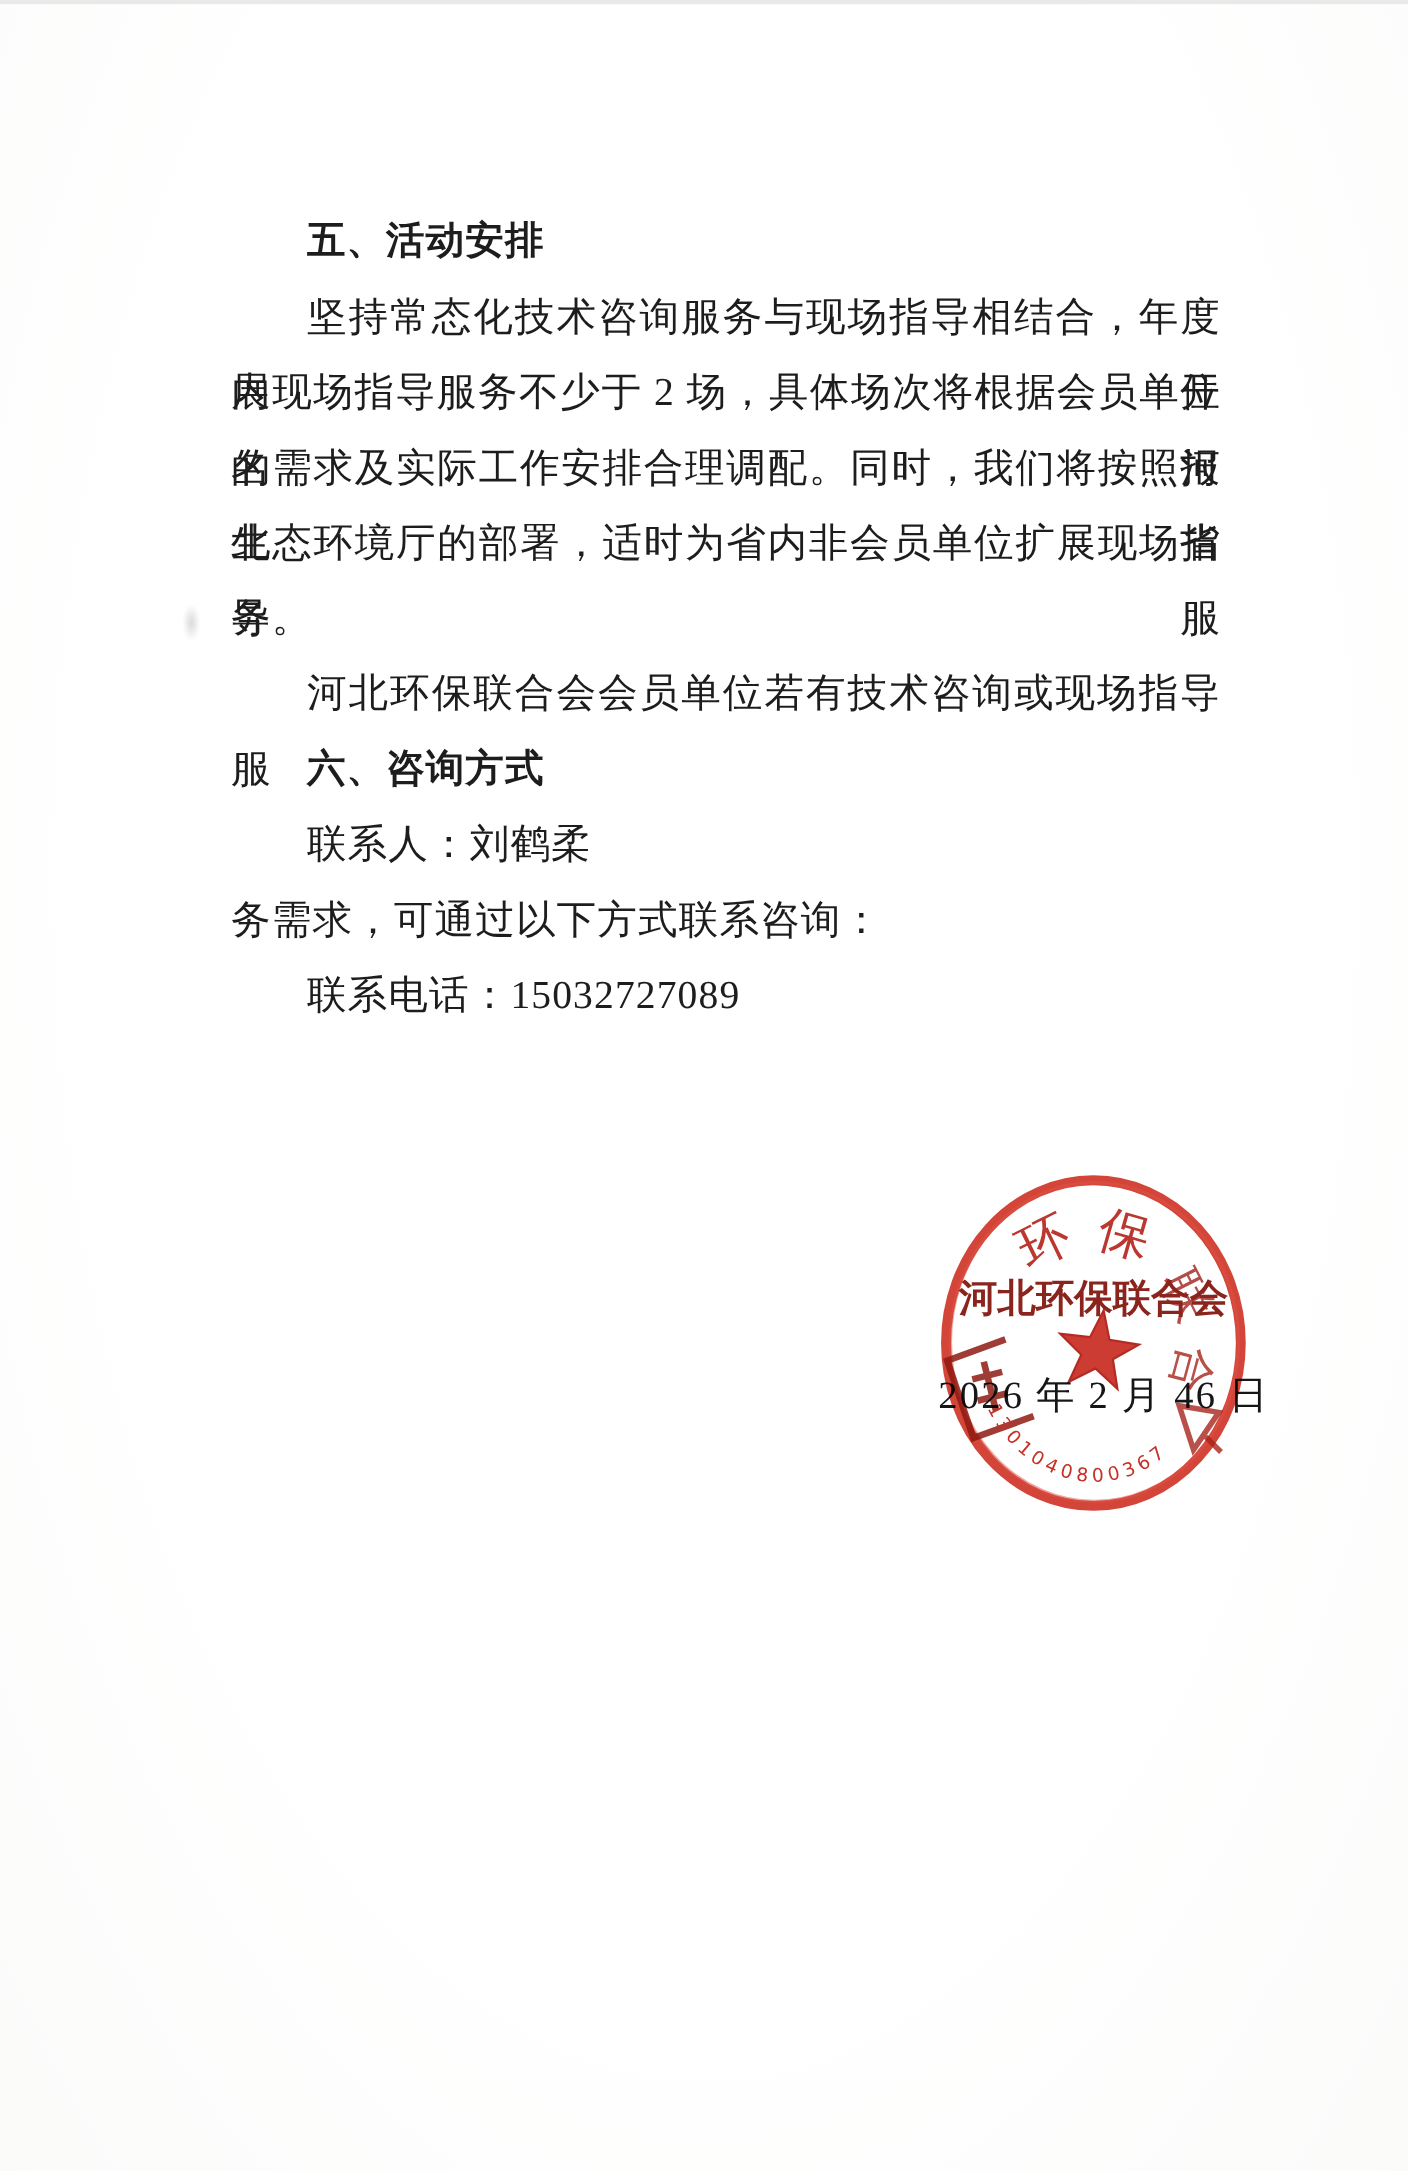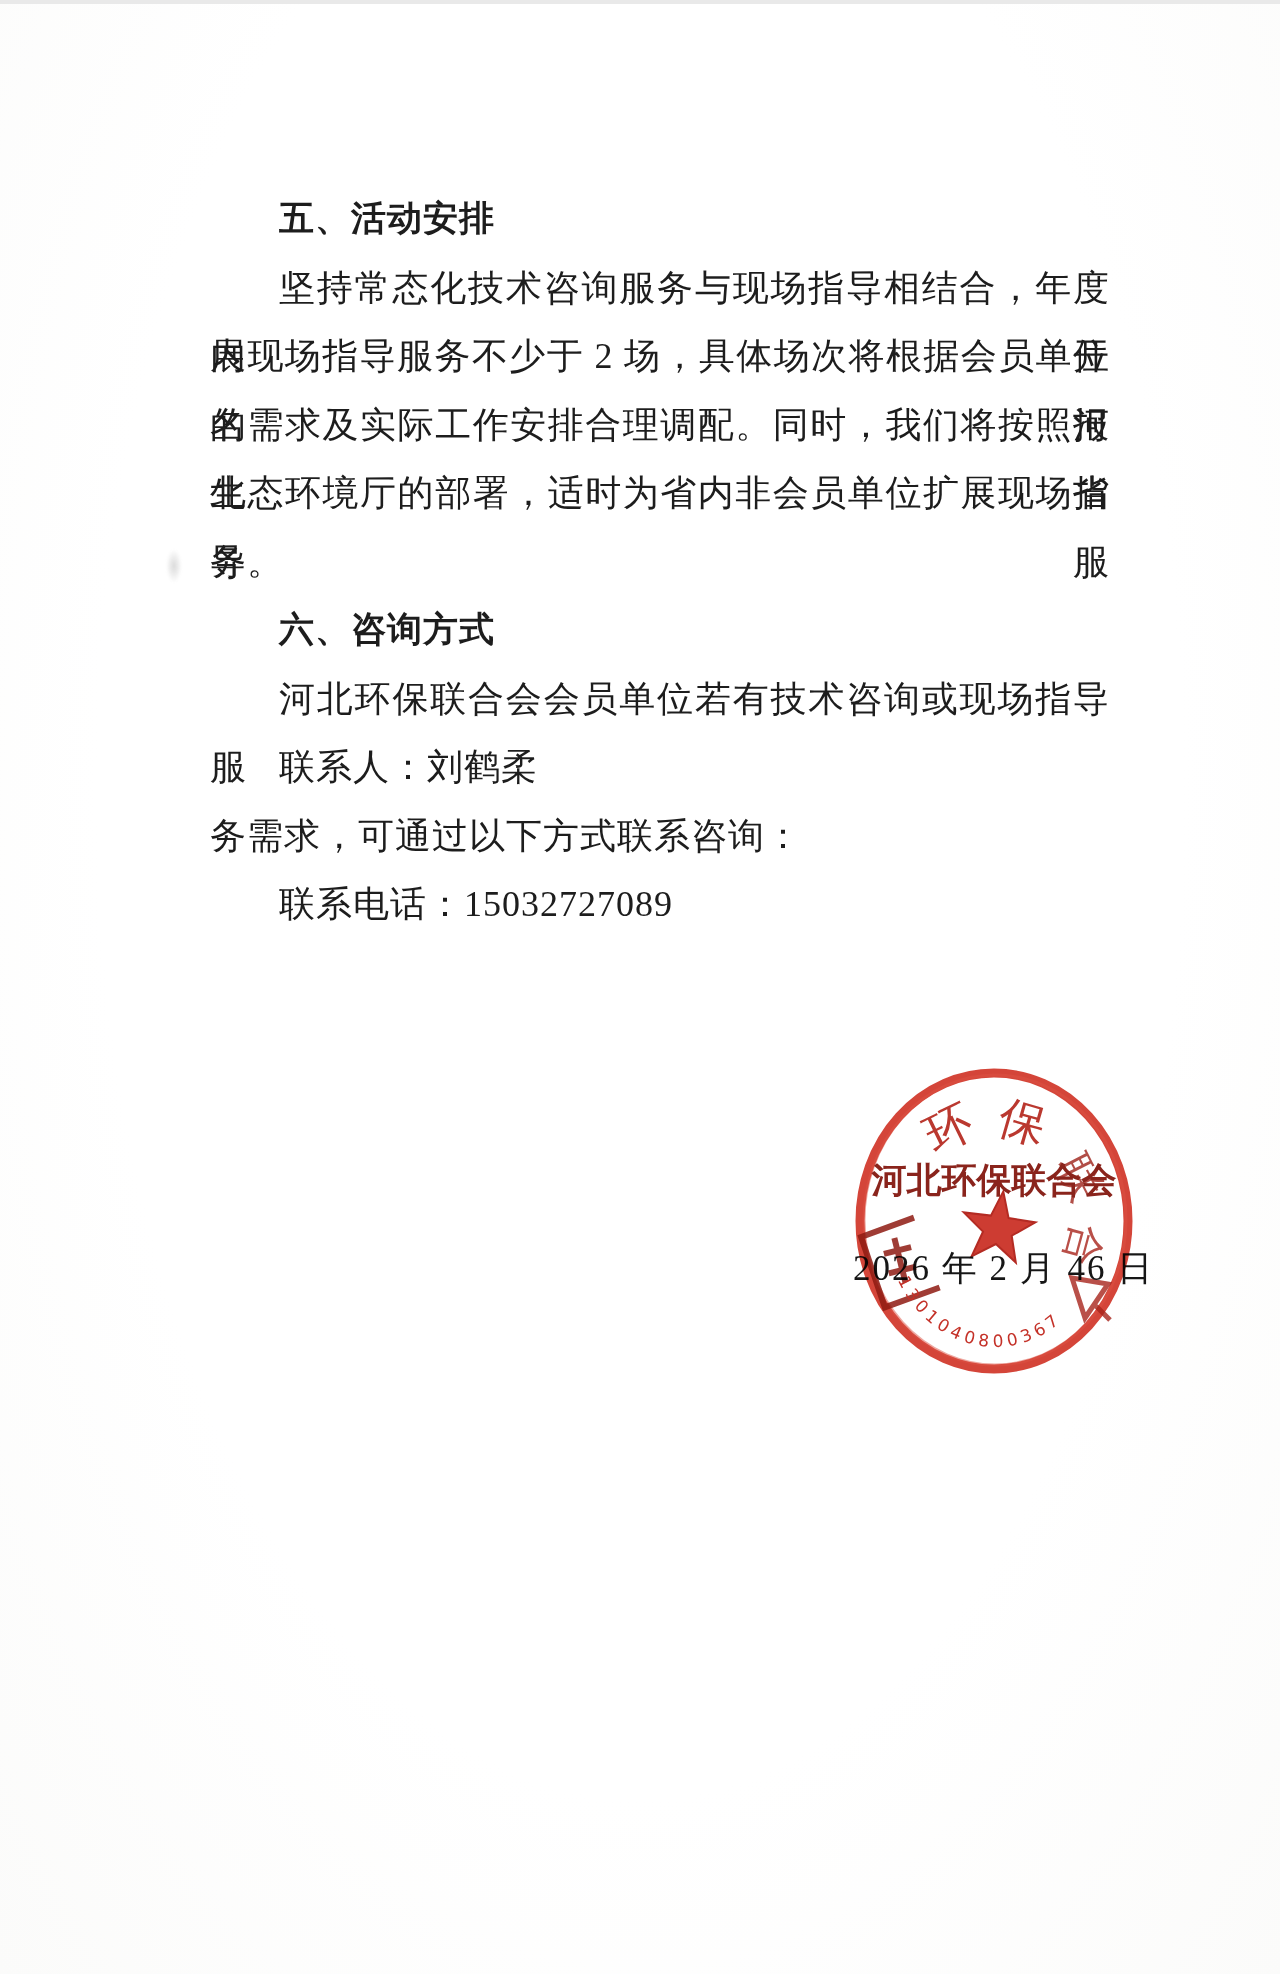--- a/index.html
+++ b/index.html
@@ -77,22 +77,22 @@
 
   <div class="smudge"></div>
 
   <div class="doc">
     <div class="line heading">五、活动安排</div>
     <div class="line just ind">坚持常态化技术咨询服务与现场指导相结合，年度内开</div>
     <div class="line just">展现场指导服务不少于 2 场，具体场次将根据会员单位的报</div>
     <div class="line just">名需求及实际工作安排合理调配。同时，我们将按照河北省</div>
     <div class="line just">生态环境厅的部署，适时为省内非会员单位扩展现场指导服</div>
     <div class="line">务。</div>
+    <div class="line just ind">河北环保联合会会员单位若有技术咨询或现场指导服</div>
     <div class="line heading">六、咨询方式</div>
-    <div class="line just ind">河北环保联合会会员单位若有技术咨询或现场指导服</div>
     <div class="line ind">联系人：刘鹤柔</div>
     <div class="line">务需求，可通过以下方式联系咨询：</div>
     <div class="line ind">联系电话：15032727089</div>
   </div>
 
   <div class="seal">
     <svg viewBox="0 0 292 310" xmlns="http://www.w3.org/2000/svg">
 
       <ellipse cx="142" cy="155" rx="134" ry="148" fill="none" stroke="#d23b2e" stroke-width="9" opacity="0.95"></ellipse>
       <ellipse cx="143" cy="154" rx="131" ry="145" fill="none" stroke="#dd5144" stroke-width="3" opacity="0.5"></ellipse>

